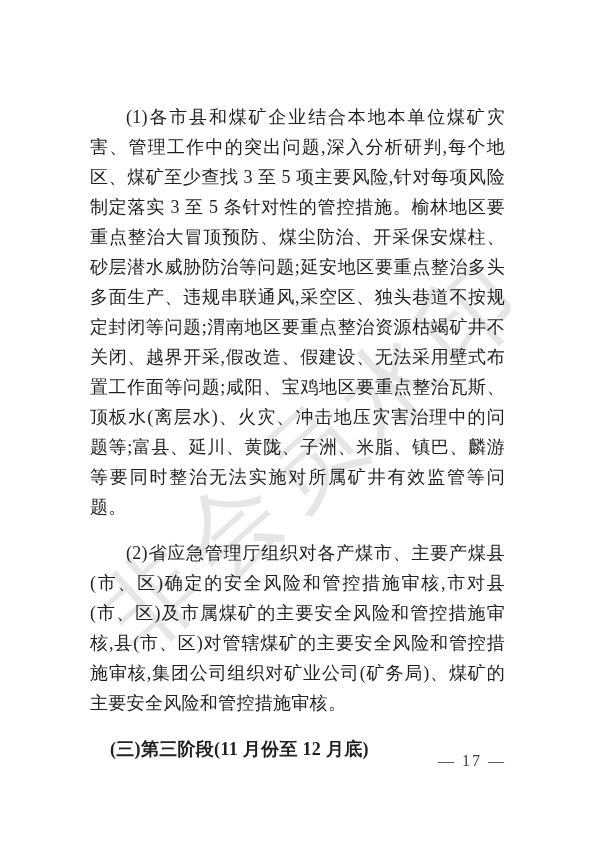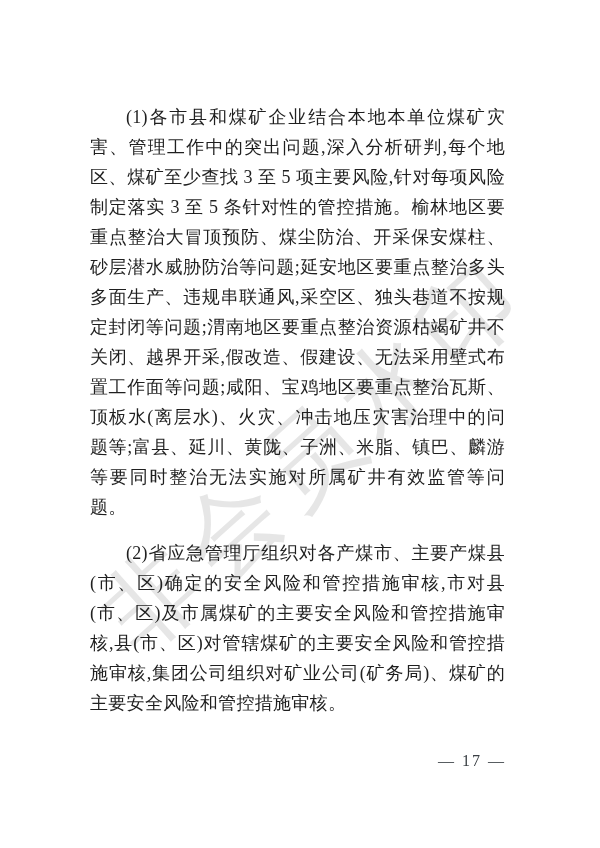--- a/index.html
+++ b/index.html
@@ -73,17 +73,18 @@
 </head>
 <body>
 
 <div class="page">
 
   <div class="watermark">非会员水印</div>
 
   <div class="content">
     <p>(1)各市县和煤矿企业结合本地本单位煤矿灾害、管理工作中的突出问题,深入分析研判,每个地区、煤矿至少查找 3 至 5 项主要风险,针对每项风险制定落实 3 至 5 条针对性的管控措施。榆林地区要重点整治大冒顶预防、煤尘防治、开采保安煤柱、砂层潜水威胁防治等问题;延安地区要重点整治多头多面生产、违规串联通风,采空区、独头巷道不按规定封闭等问题;渭南地区要重点整治资源枯竭矿井不关闭、越界开采,假改造、假建设、无法采用壁式布置工作面等问题;咸阳、宝鸡地区要重点整治瓦斯、顶板水(离层水)、火灾、冲击地压灾害治理中的问题等;富县、延川、黄陇、子洲、米脂、镇巴、麟游等要同时整治无法实施对所属矿井有效监管等问题。</p>
     <p>(2)省应急管理厅组织对各产煤市、主要产煤县(市、区)确定的安全风险和管控措施审核,市对县(市、区)及市属煤矿的主要安全风险和管控措施审核,县(市、区)对管辖煤矿的主要安全风险和管控措施审核,集团公司组织对矿业公司(矿务局)、煤矿的主要安全风险和管控措施审核。</p>
+    <p class="heading">(三)第三阶段(11 月份至 12 月底)</p>
   </div>
 
   <div class="page-number">— 17 —</div>
 
 </div>
 
 </body></html>

